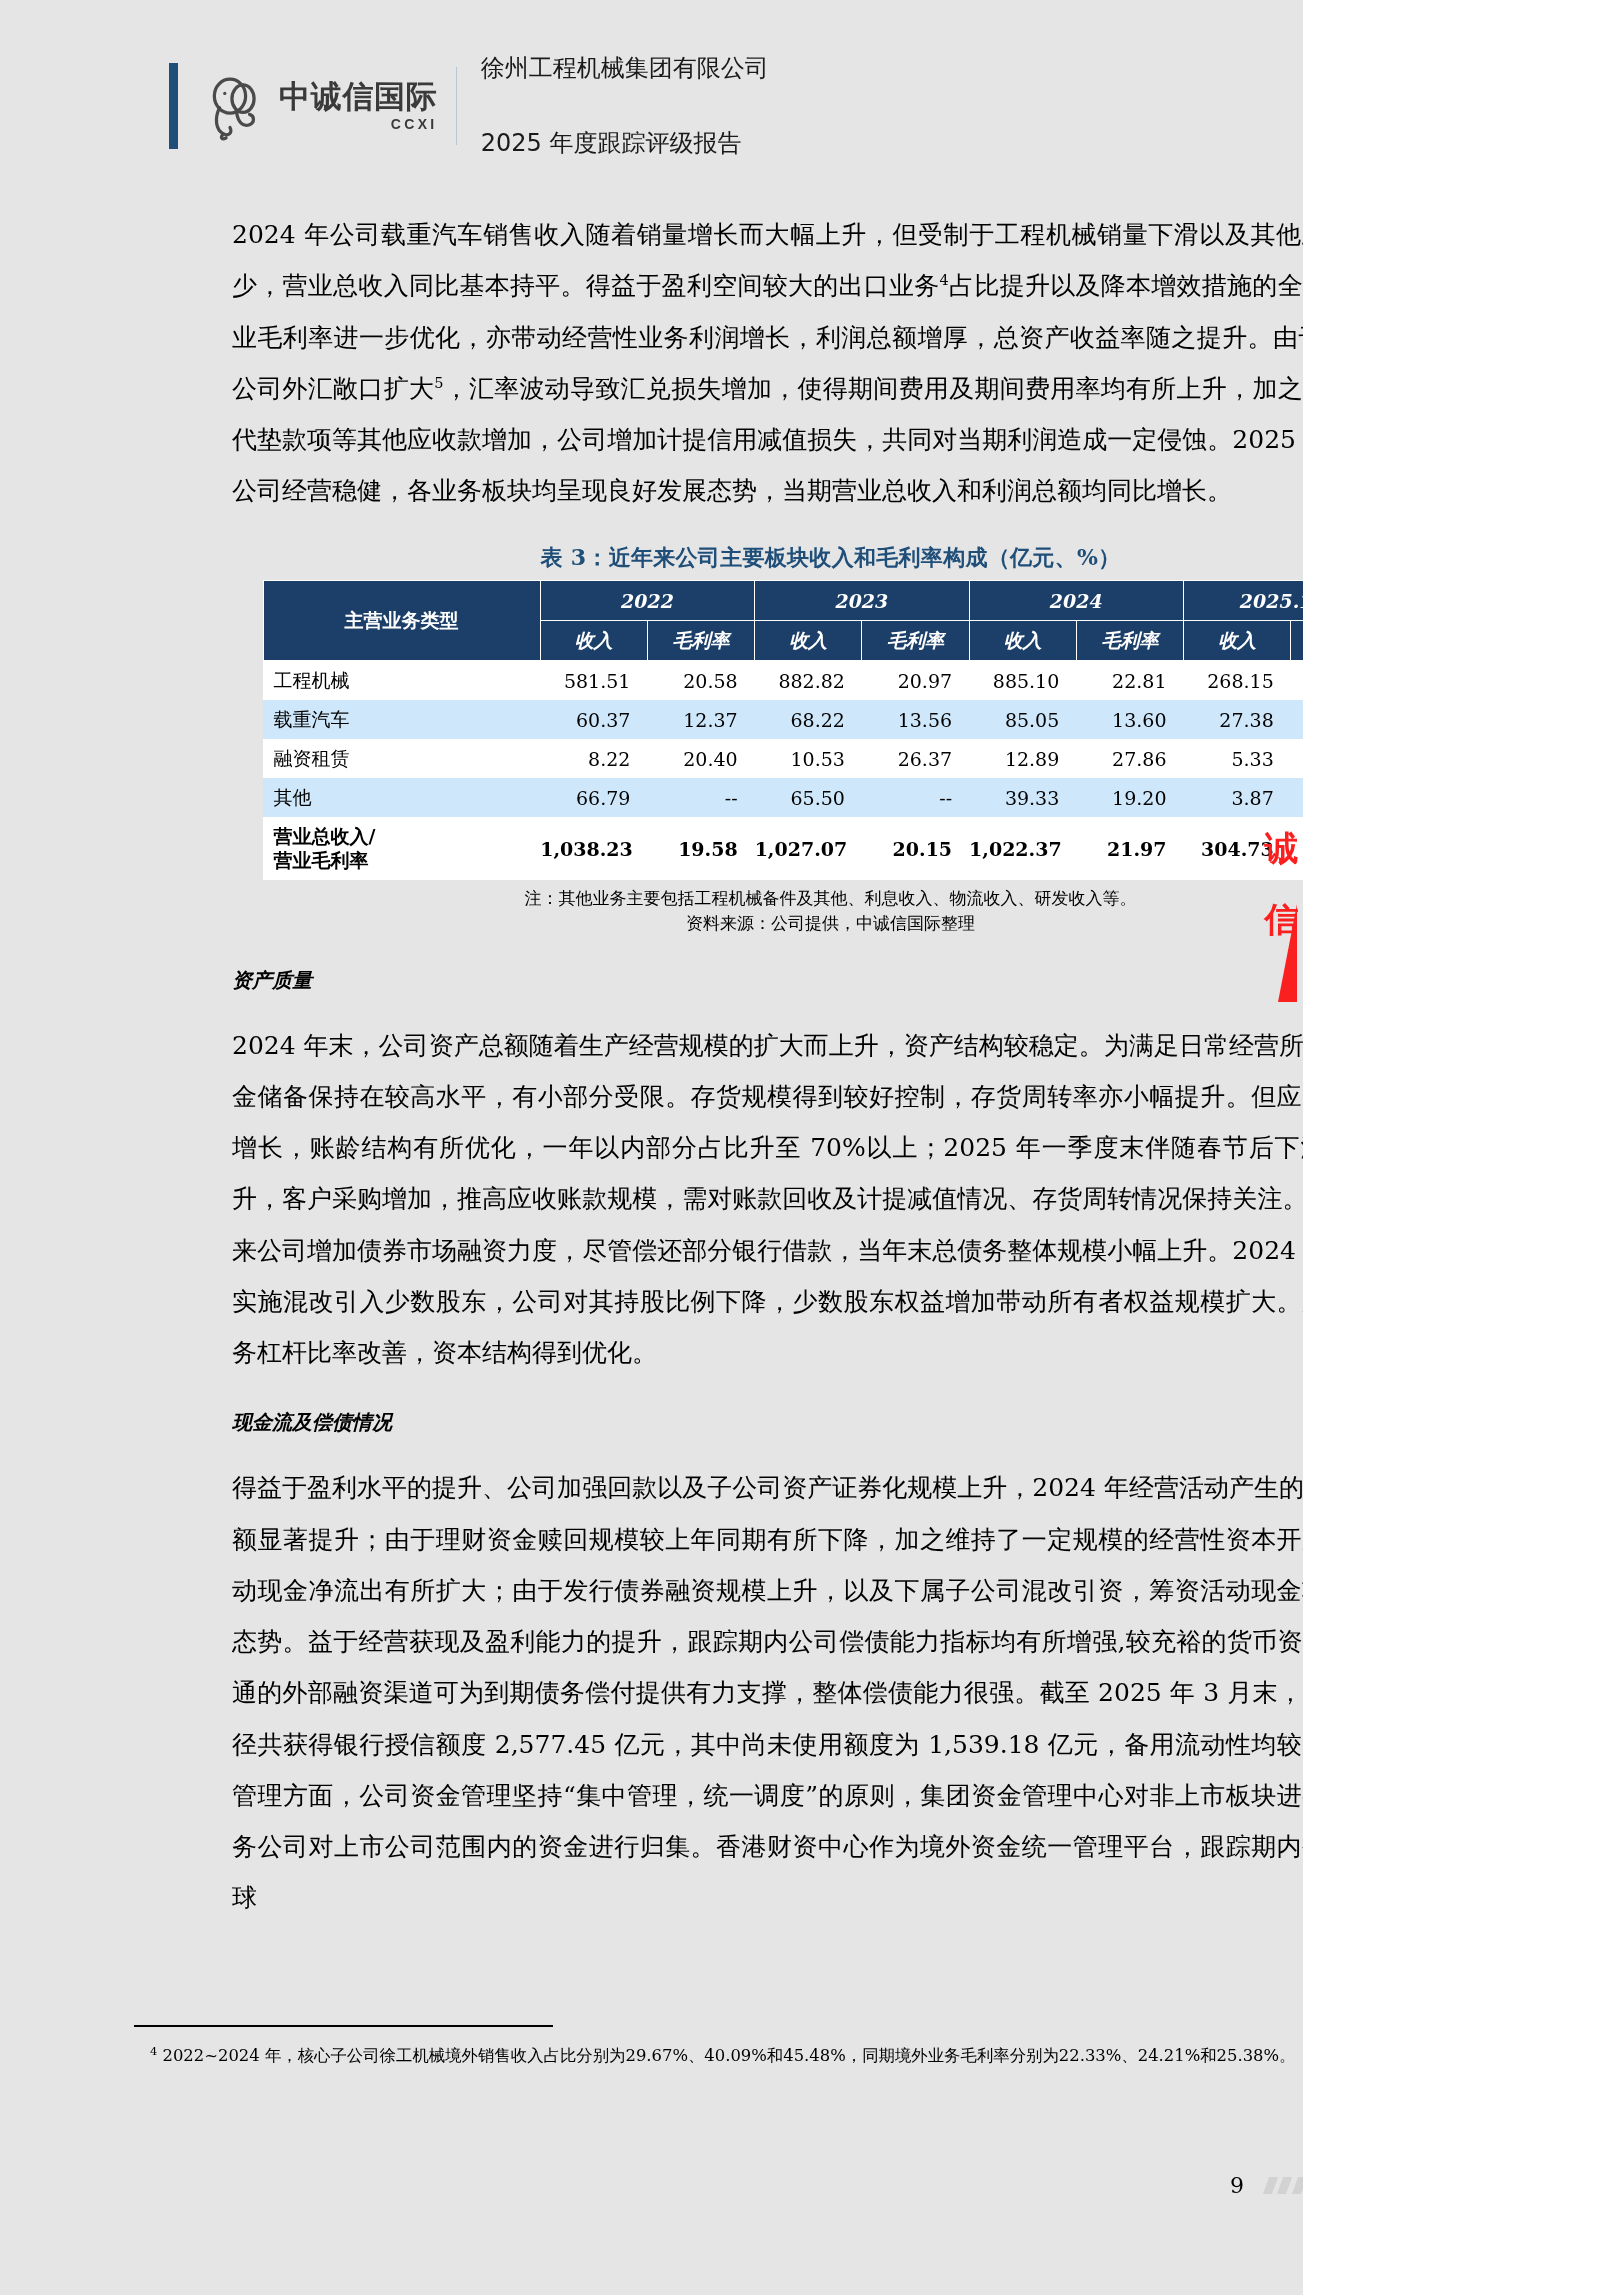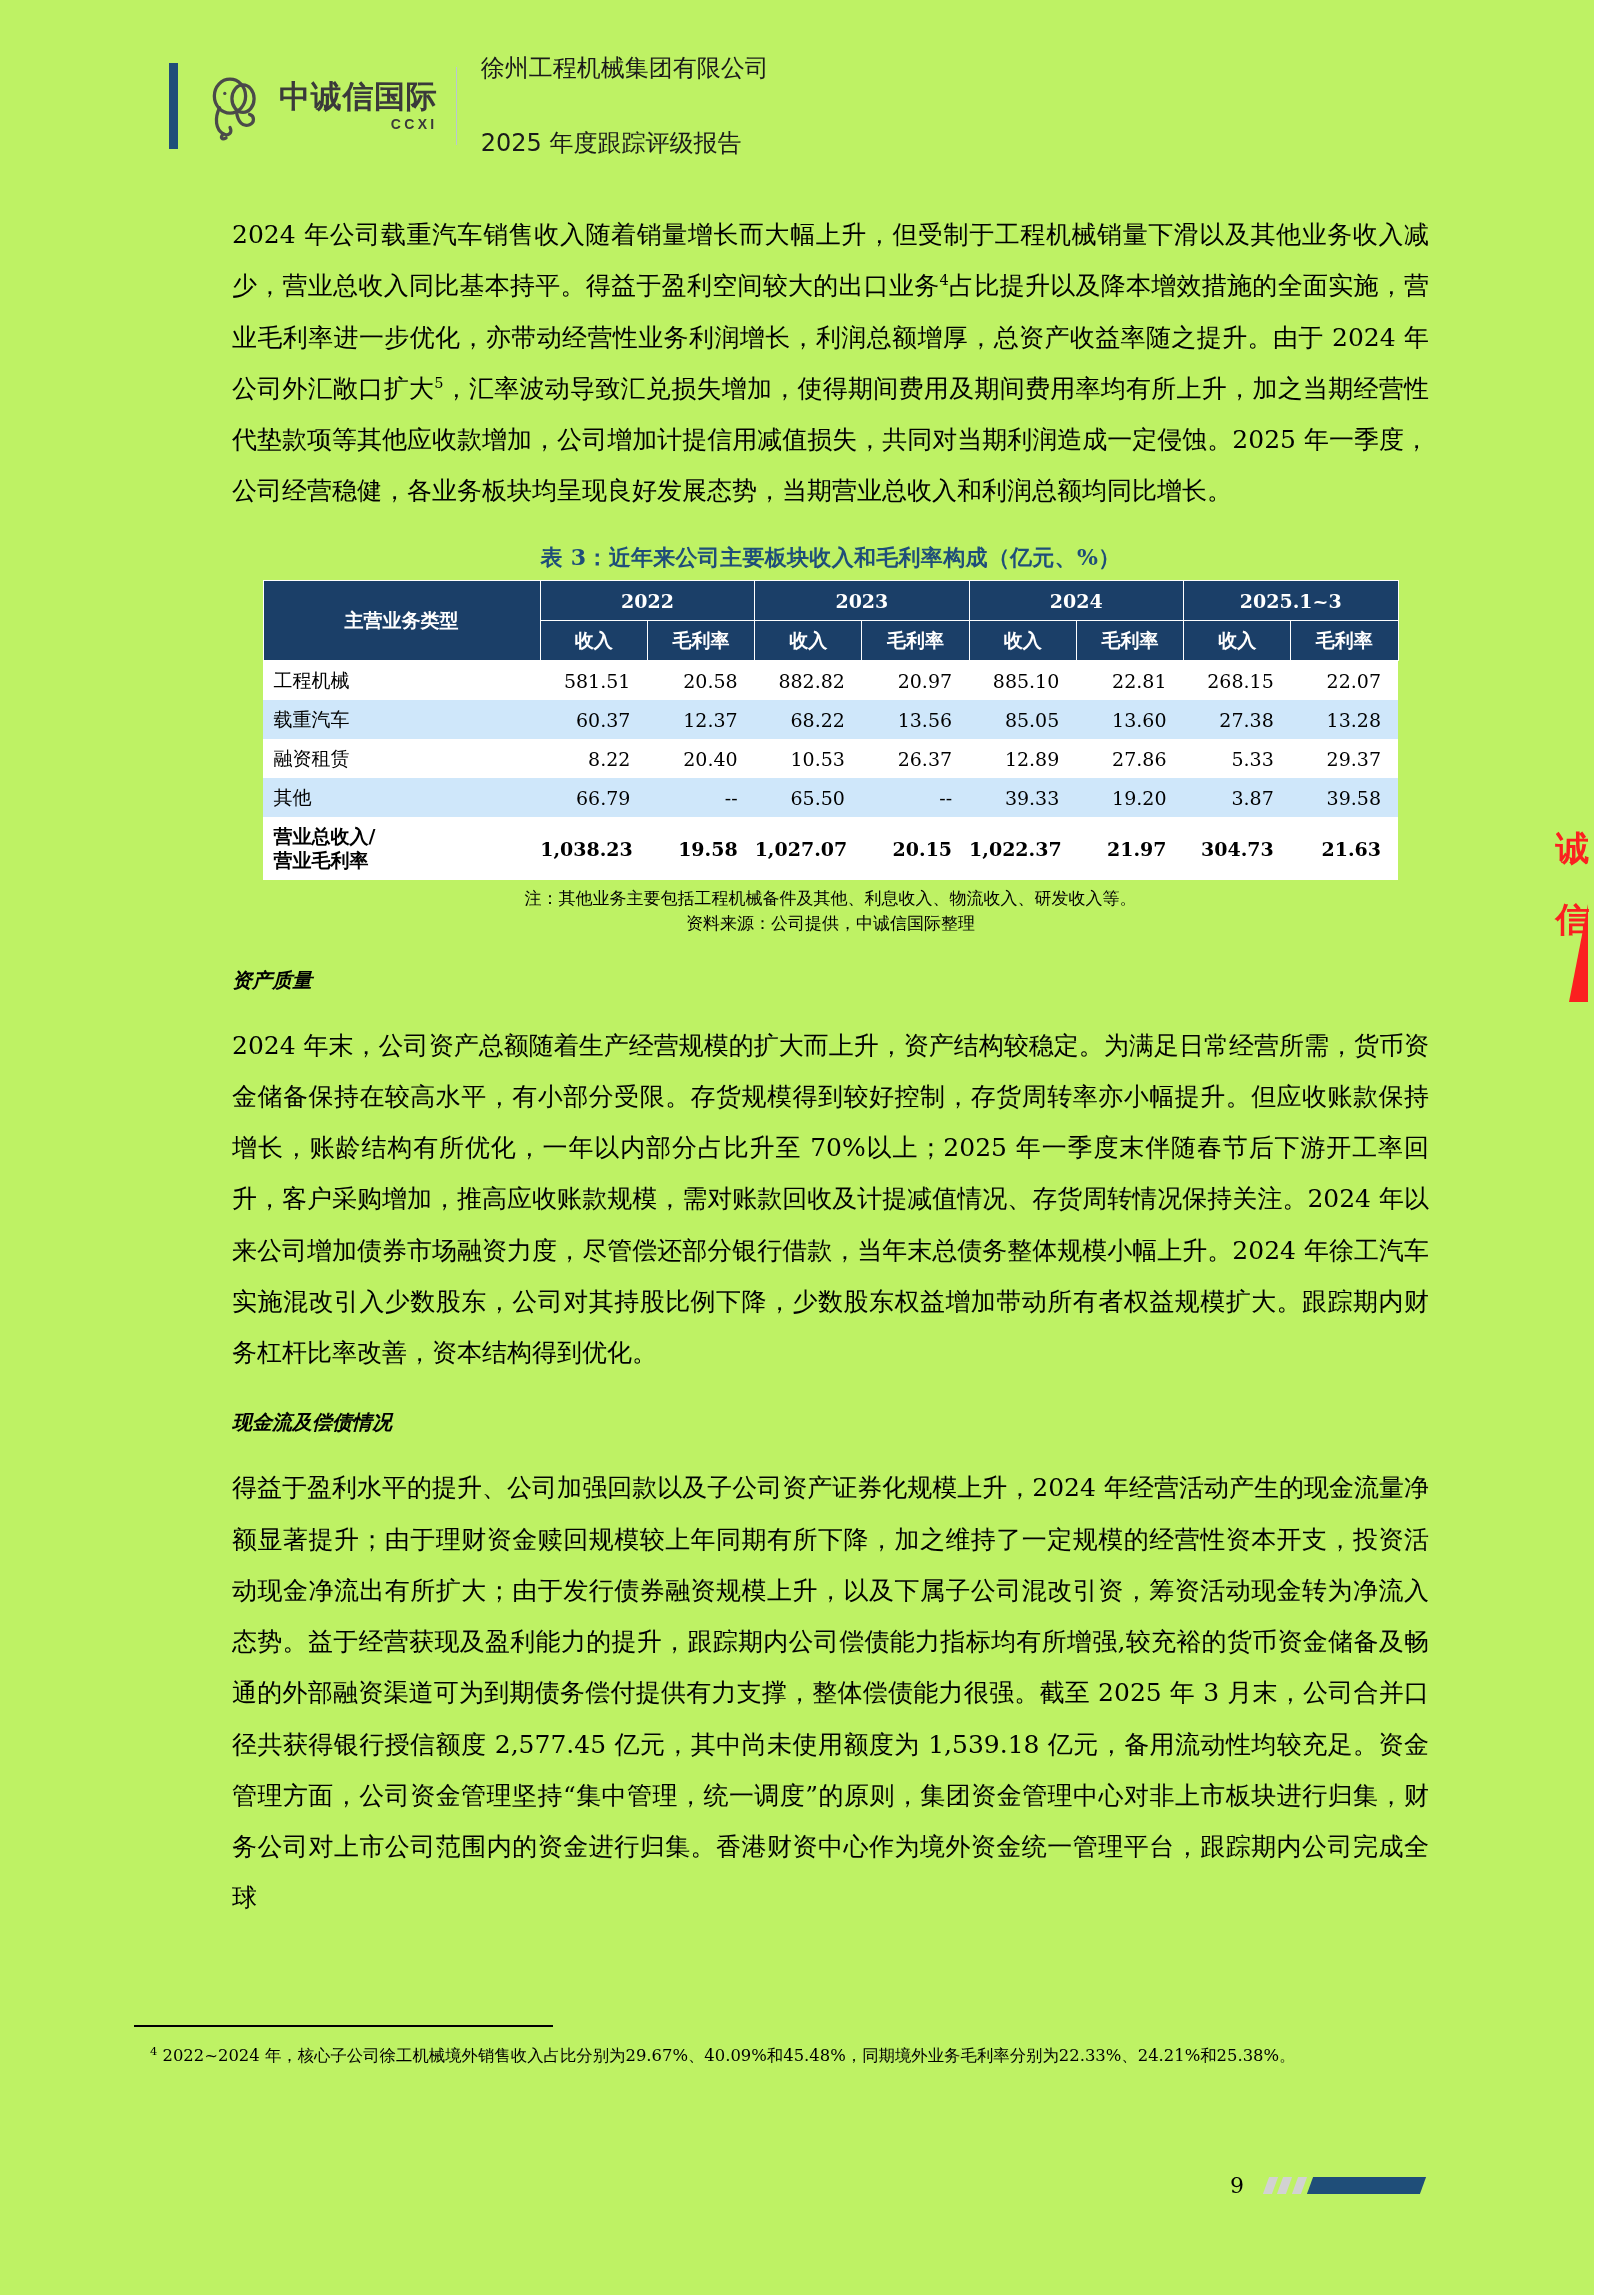--- a/index.html
+++ b/index.html
@@ -6,23 +6,23 @@
     margin: 0;
     padding: 0;
     background: #ffffff;
   }
   body {
     font-family: "DejaVu Serif", "Liberation Serif", serif;
     color: #000000;
   }
   .page {
     position: relative;
-    width: 1594px;
+    width: 1303px;
     height: 2295px;
-    background: #bef264;
+    background: #e5e5e5;
     overflow: hidden;
     box-sizing: border-box;
   }
 
   
   .header {
     position: absolute;
     left: 169px;
     top: 63px;
     width: 1283px;
@@ -146,21 +146,21 @@
   }
   table.maintbl thead th {
     background: #1b3f६8;
     background: #1b3f68;
     color: #ffffff;
     font-weight: bold;
     text-align: center;
     border: 1.3px solid #ffffff;
   }
   .c-first { width: 158px; }
-  .c-num   { width: 122px; }
+  .c-num   { width: 122px; font-style: italic; }
   table.maintbl tbody td {
     text-align: right;
     padding-right: 17px;
     border: none;
   }
   table.maintbl tbody td.lbl {
     text-align: left;
     padding-left: 10.5px;
     padding-right: 0;
   }

